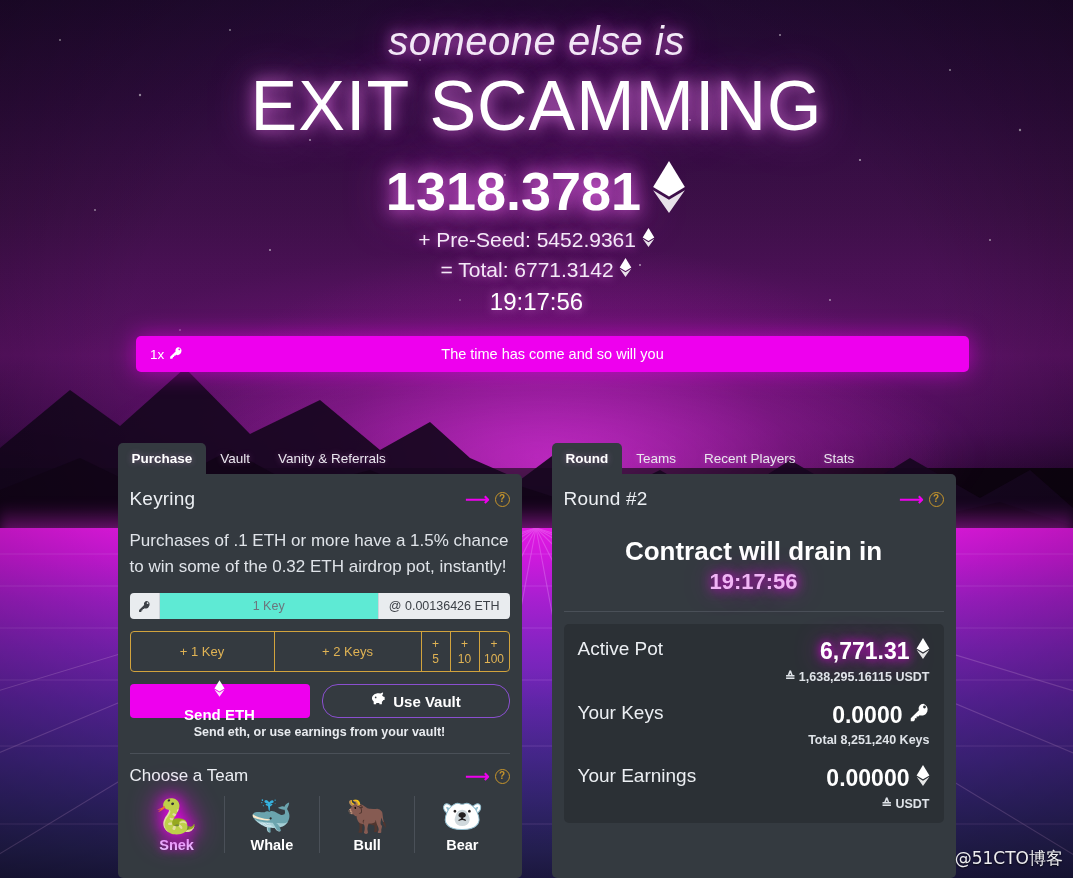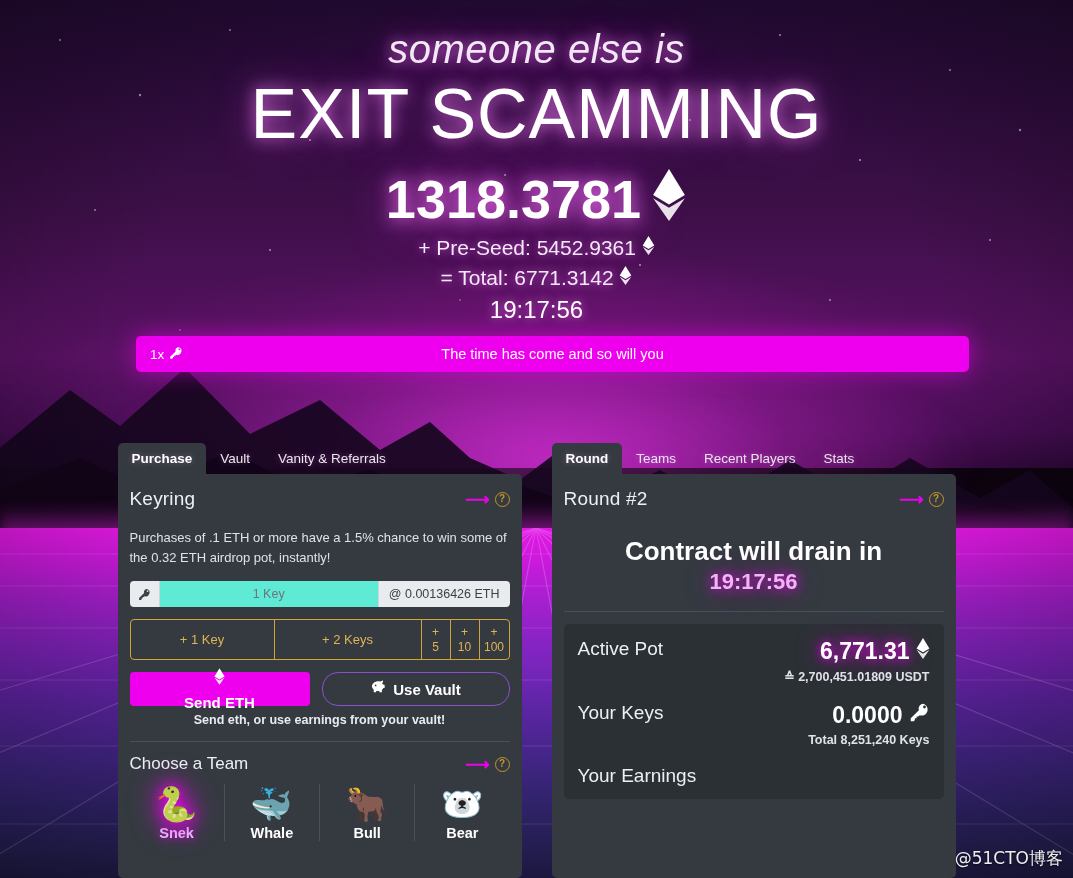--- a/index.html
+++ b/index.html
@@ -51,21 +51,21 @@
     background: radial-gradient(ellipse 640px 170px at 50% 60%, rgba(255,70,255,.30), rgba(255,70,255,0) 70%);
     filter: blur(10px);
   }
   .bg-vignette {
     position:absolute; left:0; top:0; width:1073px; height:878px;
     background: radial-gradient(ellipse 900px 700px at 50% 40%, rgba(0,0,0,0) 45%, rgba(0,0,0,.45) 100%);
     pointer-events:none;
   }
 
   
-  .hero { position: relative; width: 1073px; padding-top: 28px; text-align:center; }
+  .hero { position: relative; width: 1073px; padding-top: 20px; text-align:center; }
 
   .hero-sub {
     font-size: 40px; font-style: italic; font-weight: 400; color: #f3eaf7;
     letter-spacing: .5px; line-height: 1.06;
     text-shadow: 0 0 14px rgba(255,120,255,.85), 0 0 34px rgba(220,60,230,.6);
   }
   .hero-title {
     margin-top: 8px;
     font-size: 70px; font-weight: 300; color: #ffffff;
     letter-spacing: 1px; line-height: 1.05;
@@ -124,21 +124,21 @@
   .panel-head { display:flex; align-items:center; justify-content:space-between; }
   .panel-head h2 { font-size: 19px; font-weight:400; color:#eceff3; letter-spacing:.2px; }
   .head-icons { display:flex; align-items:center; gap:5px; }
   .arrow-icon { color:#ee00ee; font-size:17px; line-height:1; font-weight:700; }
   .help-icon {
     width:15px; height:15px; border:1.4px solid #c7952b; border-radius:50%;
     color:#c7952b; font-size:10px; line-height:12.5px; text-align:center; font-weight:700;
   }
 
   .panel-note {
-    margin-top: 18px; font-size: 13px; line-height: 1.5; color:#dfe3e8; font-weight:400;
+    margin-top: 18px; font-size: 17px; line-height: 1.5; color:#dfe3e8; font-weight:400;
   }
 
   
   .input-group { display:flex; margin-top: 14px; height: 26px; border-radius:4px; overflow:hidden; }
   .ig-addon {
     background:#e9ecef; color:#3c4147; width: 30px;
     display:flex; align-items:center; justify-content:center; font-size:12px;
     border-right:1px solid #ced4da;
   }
   .ig-input {
@@ -466,41 +466,53 @@
             <div class="stat-right">
               <div class="stat-value glow">
                 <span>6,771.31</span>
                 <span>
                   <svg width="14" height="21" viewBox="0 0 24 36" aria-hidden="true">
                     <polygon points="12,0 23,18 12,24.5 1,18" fill="#ffffff"></polygon>
                     <polygon points="12,26.8 23,20.3 12,36 1,20.3" fill="#ffffff" opacity="0.88"></polygon>
                   </svg>
                 </span>
               </div>
-              <div class="stat-sub">≙ 2,700,451.01809 USDT</div>
+              <div class="stat-sub">≙ 1,638,295.16115 USDT</div>
             </div>
           </div>
 
           <div class="stat">
             <div class="stat-label">Your Keys</div>
             <div class="stat-right">
               <div class="stat-value">
                 <span>0.0000</span>
                 <span>
                   <svg width="21" height="21" viewBox="0 0 24 24" aria-hidden="true">
                     <path fill="#ffffff" d="M16.5 2a5.5 5.5 0 0 0-5.2 7.3L2 18.6V22h3.4l1.3-1.3v-2h2v-2h2l1.5-1.5A5.5 5.5 0 1 0 16.5 2zm1.2 5.3a1.6 1.6 0 1 1 0-3.2 1.6 1.6 0 0 1 0 3.2z"></path>
                   </svg>
                 </span>
               </div>
               <div class="stat-sub">Total 8,251,240 Keys</div>
             </div>
           </div>
 
           <div class="stat">
             <div class="stat-label">Your Earnings</div>
+            <div class="stat-right">
+              <div class="stat-value">
+                <span>0.00000</span>
+                <span>
+                  <svg width="14" height="21" viewBox="0 0 24 36" aria-hidden="true">
+                    <polygon points="12,0 23,18 12,24.5 1,18" fill="#ffffff"></polygon>
+                    <polygon points="12,26.8 23,20.3 12,36 1,20.3" fill="#ffffff" opacity="0.88"></polygon>
+                  </svg>
+                </span>
+              </div>
+              <div class="stat-sub">≙ USDT</div>
+            </div>
           </div>
 
         </div>
       </div>
     </div>
 
   </div>
 
   <div class="watermark">@51CTO博客</div>
 </div>

